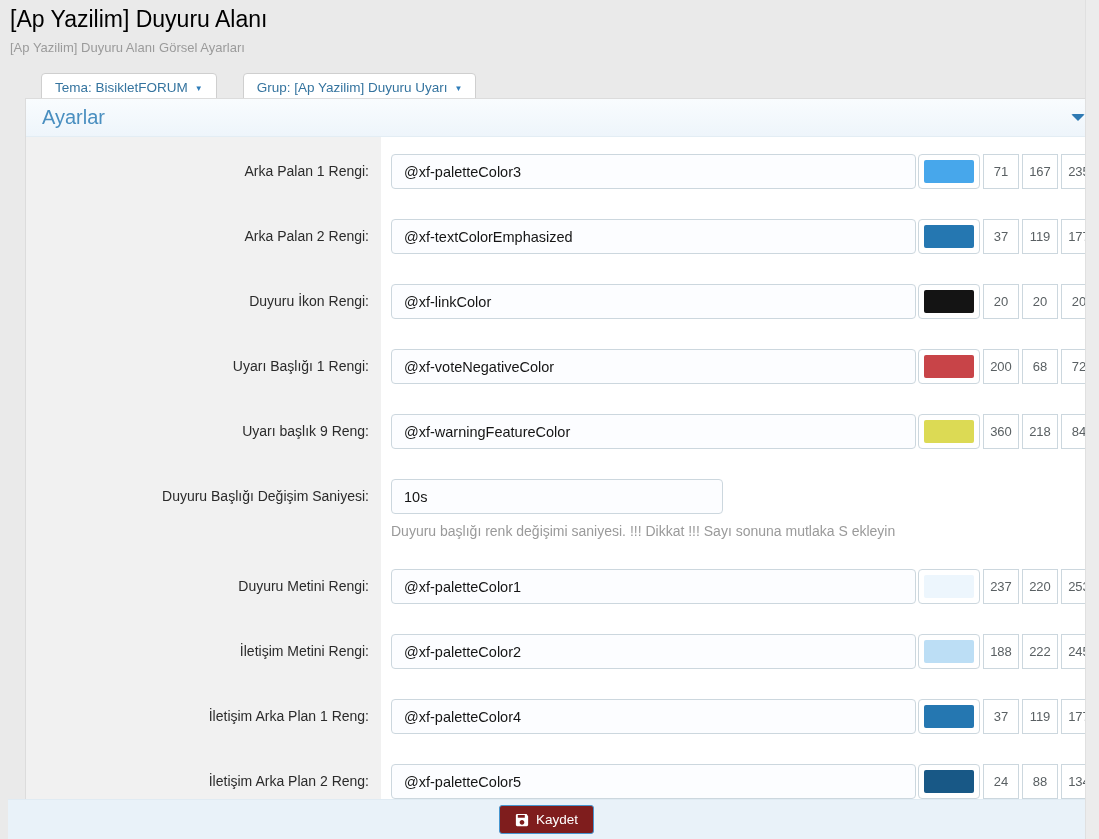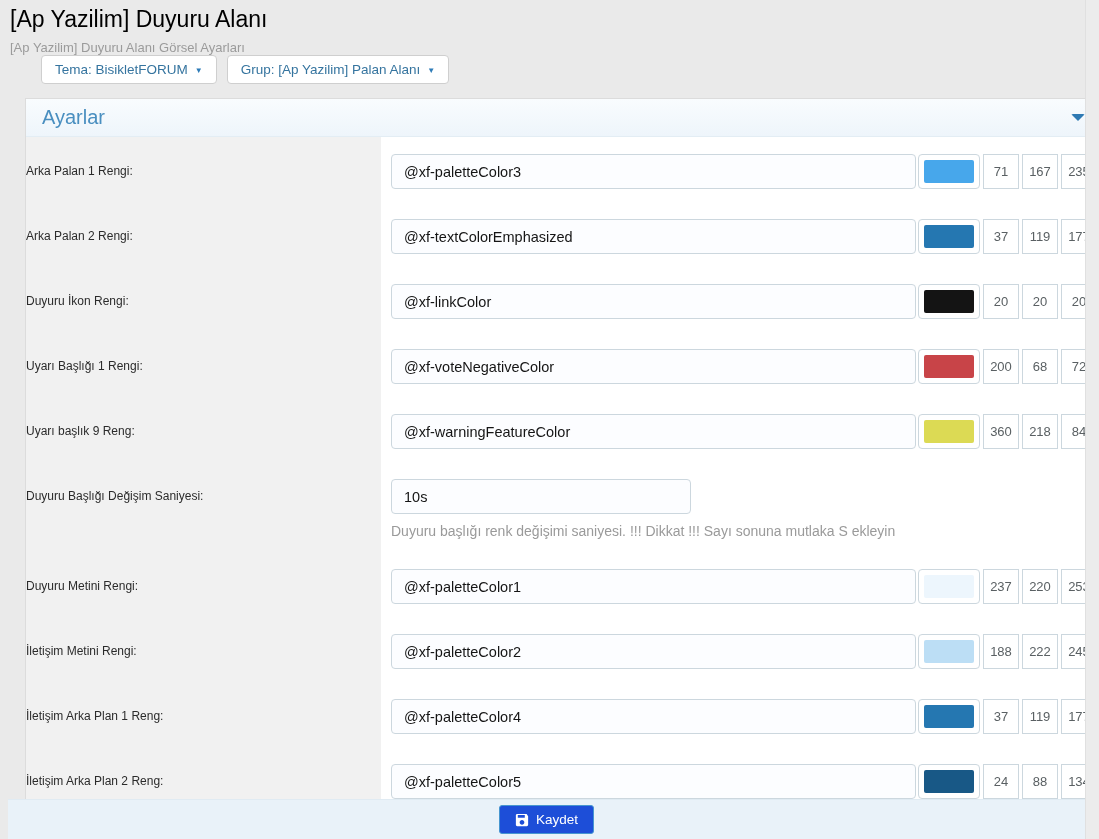--- a/index.html
+++ b/index.html
@@ -7,22 +7,22 @@
   body {
     position:relative;
     background:#eaeaea;
     font-family:"Liberation Sans", sans-serif;
     overflow:hidden;
     color:#222;
   }
   
   .page-header { padding:6px 14px 0 10px; }
   .page-title { font-size:23px; font-weight:400; color:#000000; margin-bottom:7px; }
-  .page-subtitle { font-size:13px; color:#9b9b9b; margin-bottom:0; }
-  .toolbar { display:flex; gap:10px; margin-bottom:4px;padding-left:31px; }
+  .page-subtitle { font-size:13px; color:#9b9b9b; margin-bottom:18px; }
+  .toolbar { display:flex; gap:26px; margin-bottom:4px;padding-left:31px; }
   .menu-btn {
     background:#fff; border:1px solid #cfcfcf; border-radius:4px;
     padding:6px 13px; font-size:13.5px; color:#35749f; cursor:pointer;
     display:flex; align-items:center; gap:7px;
     font-family:"Liberation Sans", sans-serif;
   }
   .menu-btn .chev { font-size:8px; color:#2e7cb8; transform:translateY(1px); }
   
   .panel {
     position:absolute; left:25px; top:98px; width:1077px; height:741px;
@@ -38,52 +38,52 @@
     width:0; height:0; border-left:7px solid transparent; border-right:7px solid transparent;
     border-top:7px solid #2f7ab3; border-radius:2px;
   }
   .panel-body {
     position:relative; height:702px; padding-top:17px;
     background:linear-gradient(to right, #f1f1f1 0, #f1f1f1 355px, #ffffff 355px);
   }
   
   .setting-row { display:flex; align-items:flex-start; margin-bottom:30px; }
   .row-label {
-    width:355px; padding-right:12px; text-align:left;
-    font-size:12px; color:#2b2b2b; line-height:35px; flex:none;
+    width:355px; padding-right:12px; text-align:right;
+    font-size:14px; color:#2b2b2b; line-height:35px; flex:none;
   }
   .row-content { margin-left:10px; display:flex; flex-direction:column; }
   .row-main { display:flex; align-items:flex-start; }
   .text-input {
     width:525px; height:35px; padding:0 12px;
     border:1px solid #ccd7de; border-radius:4px; background:#fcfdff;
     font-size:14.5px; color:#151515; font-family:"Liberation Sans", sans-serif;
     outline:none;
   }
-  .text-input.short { width:300px; }
+  .text-input.short { width:332px; }
   .swatch-group { display:flex; align-items:flex-start; }
   .swatch-box {
     margin-left:2px; width:62px; height:35px; border:1px solid #ccd7de;
     border-radius:4px; background:#fff; padding:5px; cursor:pointer;
   }
   .swatch-fill { width:100%; height:100%; border-radius:2px; }
   .rgb-box {
     margin-left:3px; width:36px; height:35px; border:1px solid #ccd7de;
     border-radius:0; background:#fff; display:flex; align-items:center;
     justify-content:center; font-size:13px; color:#5a6063;
   }
   .setting-hint { margin-top:9px; font-size:14px; color:#9a9a9a; }
   
   .save-bar {
     position:absolute; left:8px; bottom:0; width:1077px; height:40px;
     background:#e9f2f9; border-top:1px solid #e0ebf3; z-index:6;
     display:flex; align-items:center; justify-content:center;
   }
   .save-btn {
-    background:#1d4ed8; border:1px solid #4696d0; border-radius:3px;
+    background:#7f1d1d; border:1px solid #4696d0; border-radius:3px;
     color:#fff; font-size:13.5px; padding:6px 15px; cursor:pointer;
     display:flex; align-items:center; gap:7px;
     font-family:"Liberation Sans", sans-serif;
   }
   
   .scroll-gutter {
     position:absolute; right:0; top:0; width:14px; height:100%;
     background:#ececec; border-left:1px solid #e0e0e0; z-index:7;
   }
 </style>
@@ -92,21 +92,21 @@
 
 <div class="page-header">
   <div class="page-title">[Ap Yazilim] Duyuru Alanı</div>
   <div class="page-subtitle">[Ap Yazilim] Duyuru Alanı Görsel Ayarları</div>
   <div class="toolbar">
     <button class="menu-btn">
       <span>Tema: BisikletFORUM</span>
       <span class="chev">▼</span>
     </button>
     <button class="menu-btn">
-      <span>Grup: [Ap Yazilim] Palan Alanı</span>
+      <span>Grup: [Ap Yazilim] Duyuru Uyarı</span>
       <span class="chev">▼</span>
     </button>
   </div>
 </div>
 
 <div class="panel">
   <div class="panel-header">
     <span class="panel-title">Ayarlar</span>
     <span class="collapse-chev"></span>
   </div>

